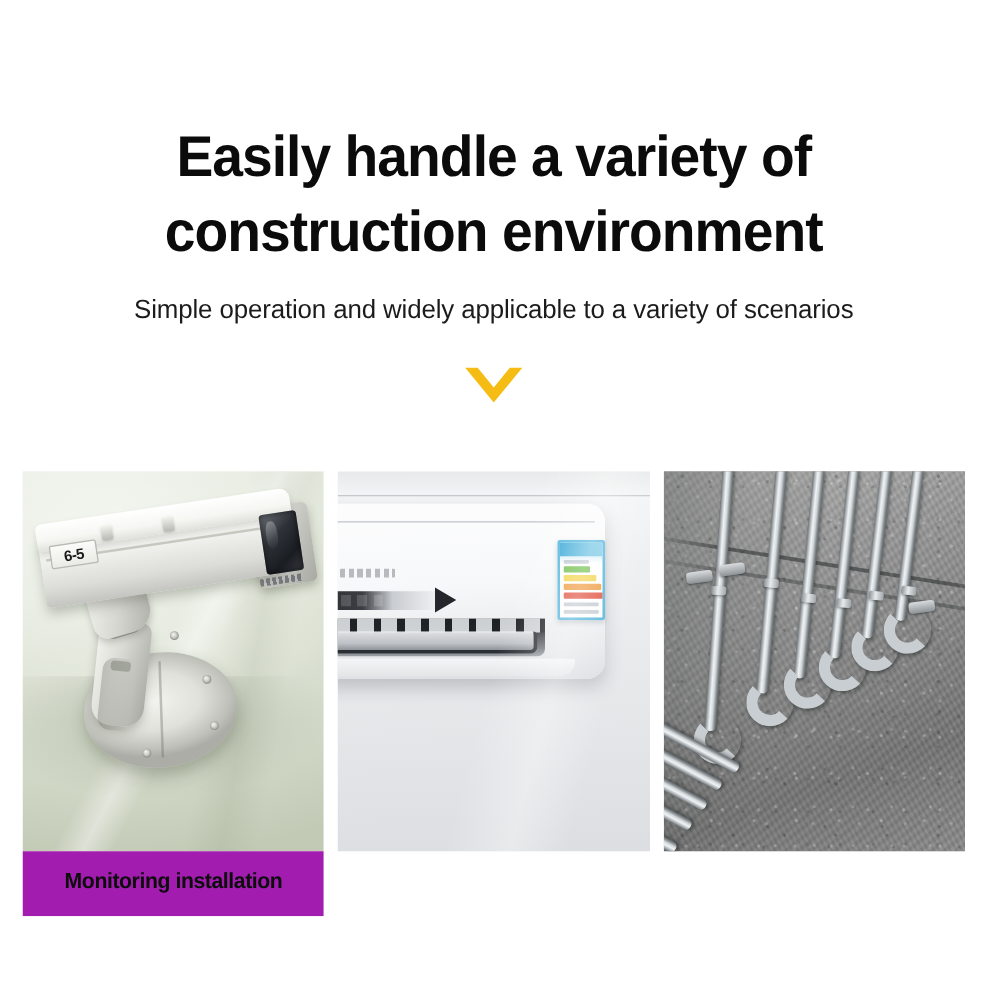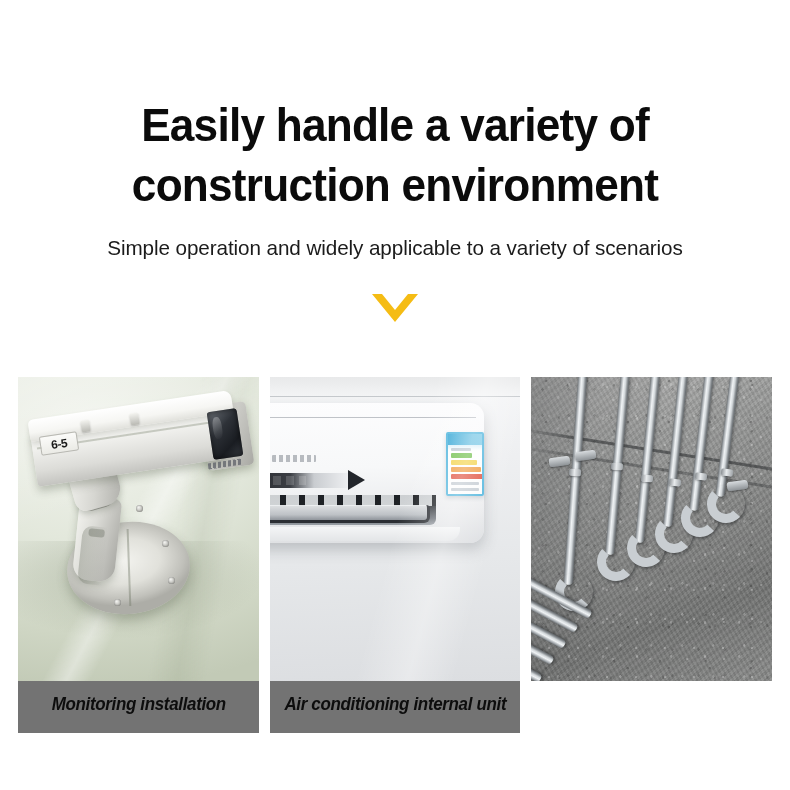--- a/index.html
+++ b/index.html
@@ -77,26 +77,25 @@
   }
   .panel.wide { width: 252px; }
   .photo {
     position: relative;
     flex: 0 0 304px;
     height: 304px;
     overflow: hidden;
   }
   .caption {
     flex: 1 1 auto;
-    background: #737373;
+    background: #a21caf;
     display: flex;
     align-items: center;
     justify-content: center;
     position: relative;
-    font-style: italic;
   }
   .caption-text {
     font-size: 17.5px;
     font-weight: bold;
     color: #0d0d0d;
     letter-spacing: -0.35px;
     white-space: nowrap;
     transform: scaleX(0.97) translateY(-3px);
   }
   .caption-ghost {
@@ -459,24 +458,20 @@
         <div class="el-row el-y"></div>
         <div class="el-row el-o"></div>
         <div class="el-row el-r"></div>
         <div class="el-txt"></div>
         <div class="el-txt"></div>
         <div class="el-txt short"></div>
 
       </div>
       <div class="wall-sheen"></div>
     </div>
-    <div class="caption">
-      <span class="caption-text">Air conditioning internal unit</span>
-      <span class="caption-ghost"></span>
-    </div>
   </div>
 
   <div class="panel">
     <div class="photo p3">
       <div class="concrete"></div>
       <div class="conc-speck"></div>
       <div class="corner-dark"></div>
       <div class="groove"></div>
       <div class="groove groove2"></div>
 

